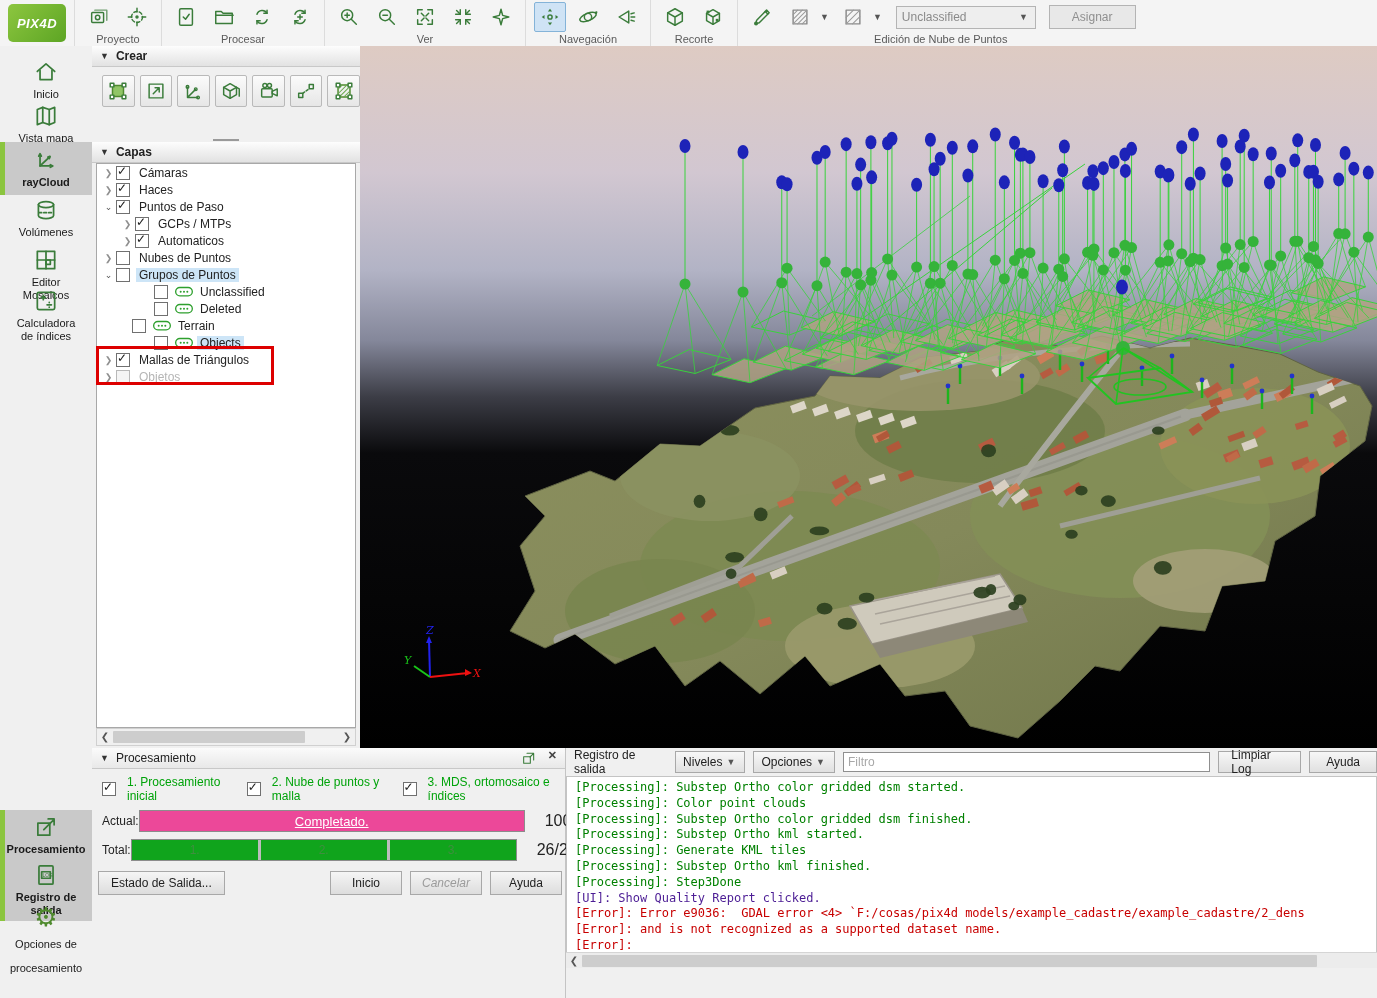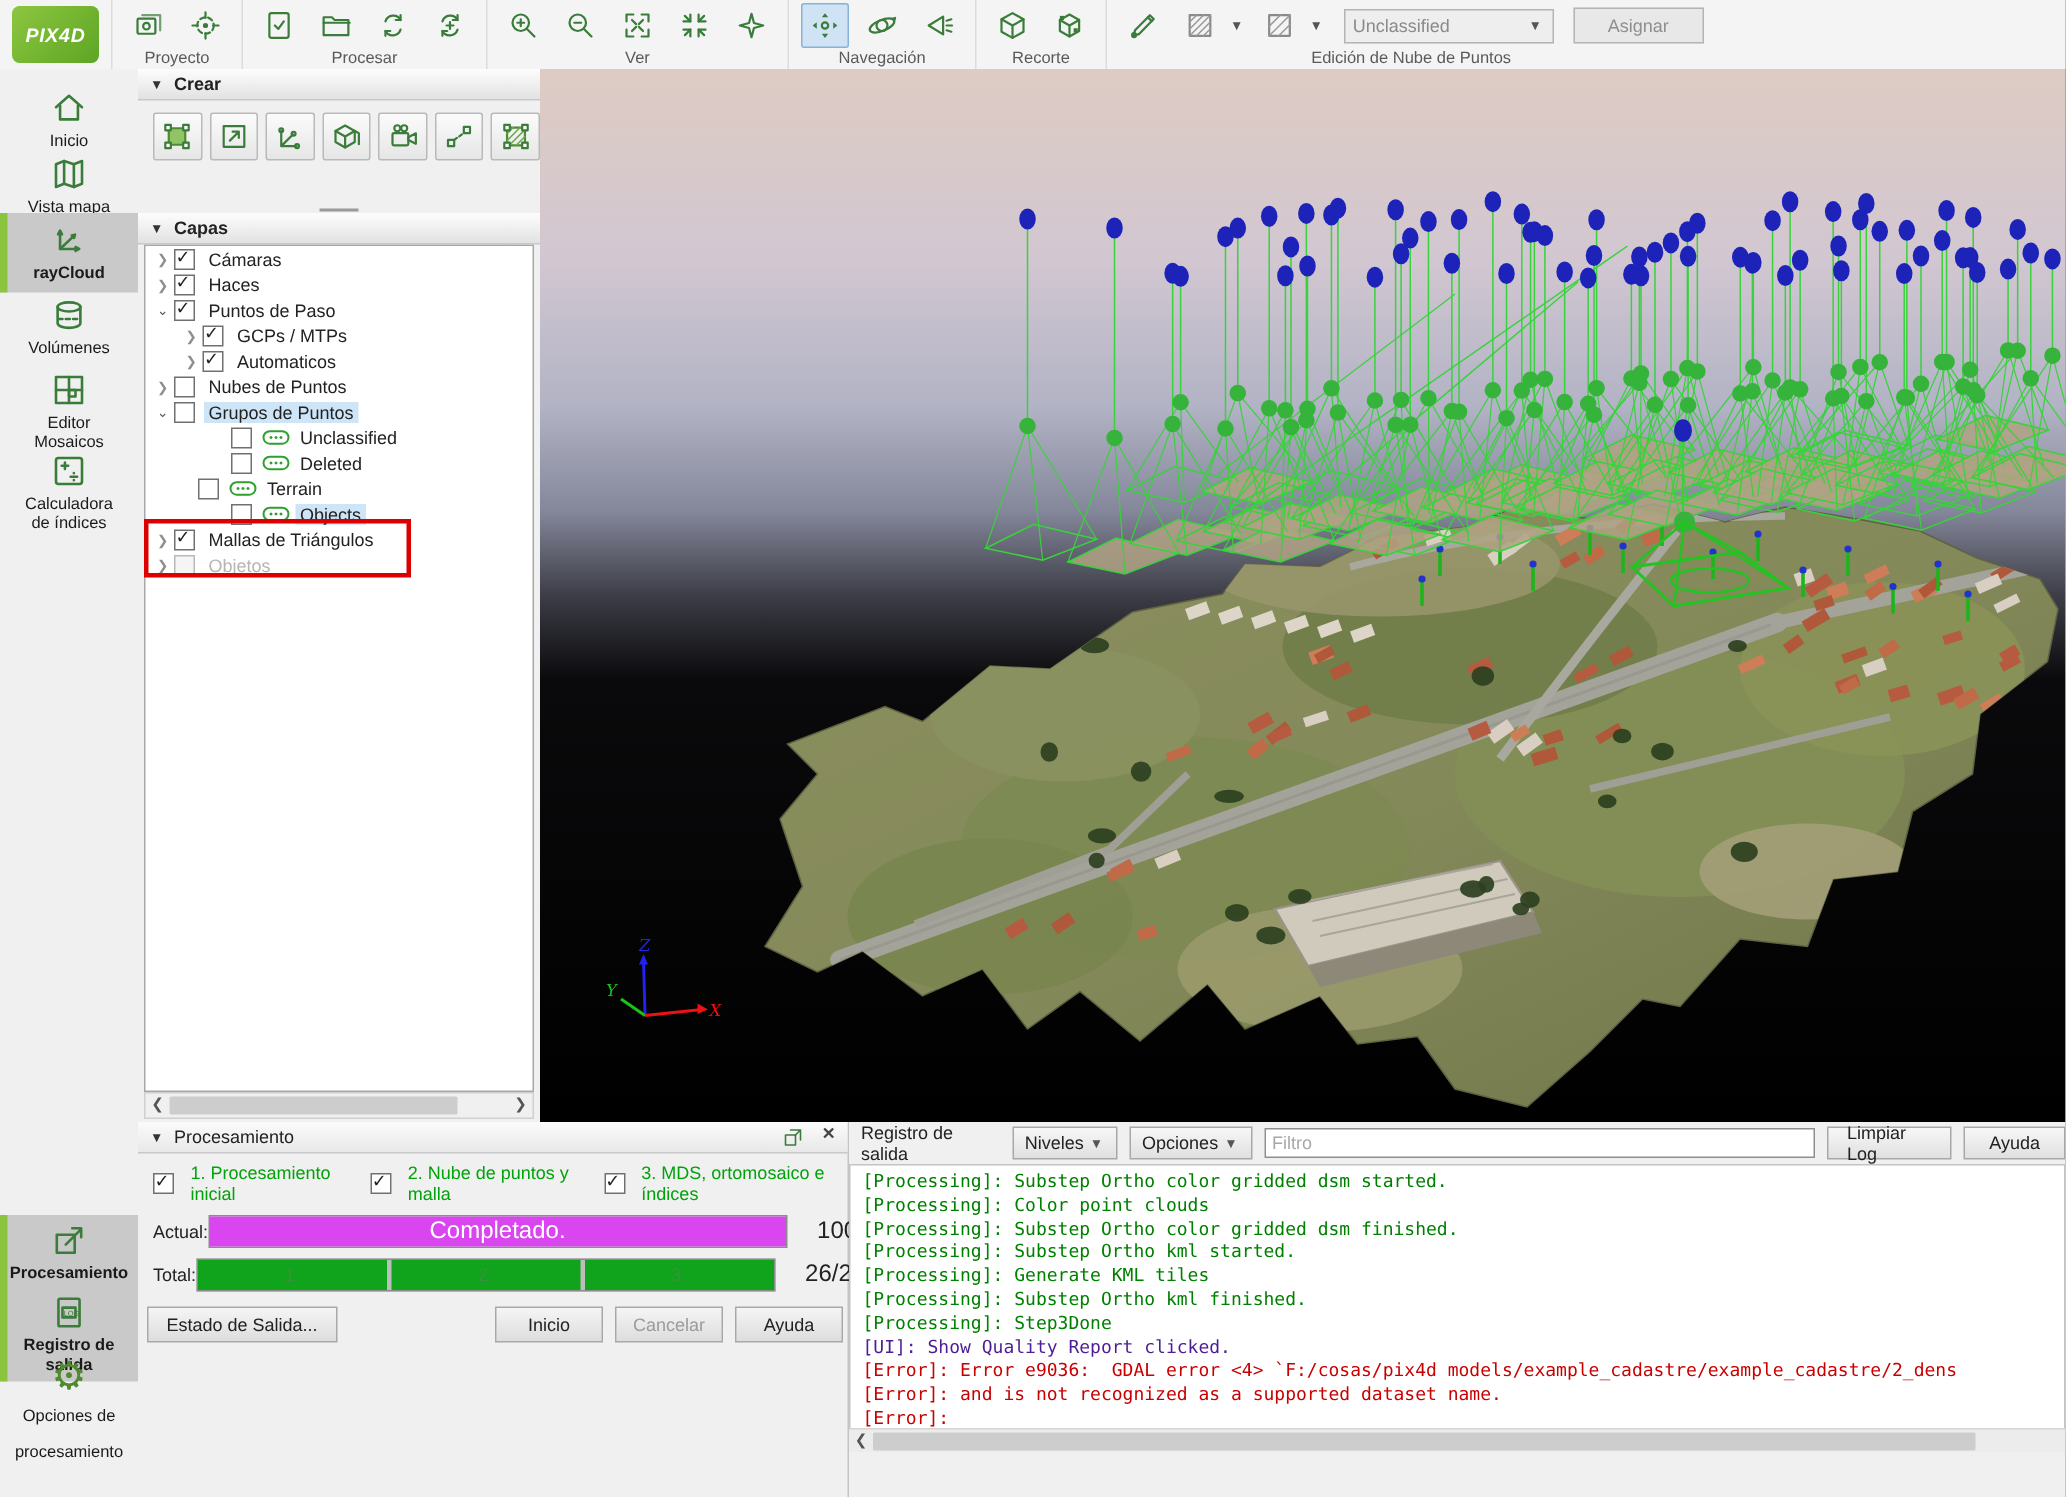--- a/index.html
+++ b/index.html
@@ -66,28 +66,28 @@
   
   #proc{position:absolute;left:92px;top:748px;width:473px;height:250px;background:#f0f0f0;border-right:1px solid #c4c4c4;}
   #proc .phdr{font-weight:bold;background:linear-gradient(#fbfbfb,#e8e8e8);justify-content:flex-start;position:relative;}
   #proc .hico{position:absolute;right:28px;top:2px;width:16px;height:16px;}
   #proc .hclose{position:absolute;right:8px;top:1px;font-size:11px;color:#444;}
   #steps{display:flex;gap:14px;padding:6px 0 0 10px;align-items:center;}
   .step{display:flex;align-items:center;gap:5px;color:#00a30a;font-size:12px;}
   .bar-row{display:flex;align-items:center;margin:7px 0 0 10px;}
   .bar-row .blabel{width:42px;font-size:12px;}
   .bar{height:20px;border:1px solid #8c8c8c;background:#bdbdbd;position:relative;flex:0 0 384px;display:flex;}
-  .bar .fill{background:#d946ef;color:#fff;display:flex;align-items:center;justify-content:center;font-size:16px;width:100%;}
+  .bar .fill{background:#ec4899;color:#fff;display:flex;align-items:center;justify-content:center;font-size:13px;width:100%;text-decoration:underline;}
   .bar .seg{background:#10a41c;color:#3f8f3f;display:flex;align-items:center;justify-content:center;font-size:12px;flex:1;}
   .bar .seg+ .seg{margin-left:3px;}
   .bar-row .bval{margin-left:20px;font-size:16px;}
   #proc-btns{display:flex;margin:10px 6px 0 6px;position:relative;height:22px;}
   .wbtn{height:22px;border:1px solid #a8a8a8;background:linear-gradient(#f5f5f5,#ddd);
         display:flex;align-items:center;justify-content:center;font-size:12px;padding:0 12px;position:absolute;top:0;}
-  .wbtn.dis{color:#9b9b9b;}
+  .wbtn.dis{color:#9b9b9b;font-style:italic;}
   
   #logpanel{position:absolute;left:566px;top:748px;width:811px;height:250px;background:#f0f0f0;}
   #loghdr{height:28px;display:flex;align-items:center;padding-left:8px;gap:8px;}
   #loghdr .title{font-size:12px;margin-right:6px;}
   .combo-btn{height:20px;border:1px solid #a8a8a8;background:linear-gradient(#f7f7f7,#e0e0e0);
              display:flex;align-items:center;gap:6px;padding:0 7px;font-size:12px;}
   #filtro{width:394px;height:18px;border:1px solid #8f8f8f;background:#fff;font-size:12px;padding:0 4px;
           font-family:"Liberation Sans",sans-serif;color:#333;}
   #filtro::placeholder{color:#a8a8a8;}
   #logbody{position:absolute;left:0;right:0;top:28px;height:176px;background:#fff;border:1px solid #c4c4c4;
@@ -326,21 +326,21 @@
       <div class="side-item" style="top: 146px; padding: 5px 0px 6px;"><span class="ic"><svg viewBox="0 0 24 24" fill="none" stroke="#3a7c3a" stroke-width="1.6" stroke-linecap="round" stroke-linejoin="round">
             <ellipse cx="12" cy="7" rx="7" ry="2.8"></ellipse>
             <path d="M5 7v10c0 1.6 3.1 2.9 7 2.9s7-1.3 7-2.9V7"></path>
             <path d="M5.5 14.5h13" stroke-dasharray="2.5 2"></path>
           </svg></span><div class="lbl">Volúmenes</div></div>
       <div class="side-item" style="top: 196px; padding: 5px 0px 6px;"><span class="ic"><svg viewBox="0 0 24 24" fill="none" stroke="#3a7c3a" stroke-width="1.6" stroke-linecap="round" stroke-linejoin="round">
             <rect x="4" y="4" width="16" height="16"></rect>
             <path d="M12 4v8M4 12h8M12 12h8M12 12v8"></path>
             <path d="M12 12h4v4h-4z"></path>
           </svg></span><div class="lbl">Editor<br>Mosaicos</div></div>
-      <div class="side-item" style="top: 250px; padding: 5px 0px 6px;"><span class="ic"><svg viewBox="0 0 24 24" fill="none" stroke="#3a7c3a" stroke-width="1.6" stroke-linecap="round" stroke-linejoin="round">
+      <div class="side-item" style="top: 237px; padding: 5px 0px 6px;"><span class="ic"><svg viewBox="0 0 24 24" fill="none" stroke="#3a7c3a" stroke-width="1.6" stroke-linecap="round" stroke-linejoin="round">
             <rect x="4" y="4" width="16" height="16" rx="1.5"></rect>
             <path d="M7.5 8.8h4M9.5 6.8v4"></path>
             <path d="M13 15.5h4M15 13.3v.1M15 17.6v.1"></path>
           </svg></span><div class="lbl">Calculadora<br>de índices</div></div>
       <div class="side-item active" style="top: 764px; padding: 4px 0px;"><span class="ic"><svg viewBox="0 0 24 24" fill="none" stroke="#3a7c3a" stroke-width="1.6" stroke-linecap="round" stroke-linejoin="round">
             <rect x="4.5" y="8.5" width="11" height="11"></rect>
             <path d="M10 14.5L19.5 5M14 4.5h5.5V10"></path>
           </svg></span><div class="lbl">Procesamiento</div></div>
       <div class="side-item active" style="top: 812px; padding: 4px 0px;"><span class="ic"><svg viewBox="0 0 24 24" fill="none" stroke="#3a7c3a" stroke-width="1.6" stroke-linecap="round" stroke-linejoin="round">
             <rect x="5.5" y="3.5" width="13" height="17" rx="1"></rect>

